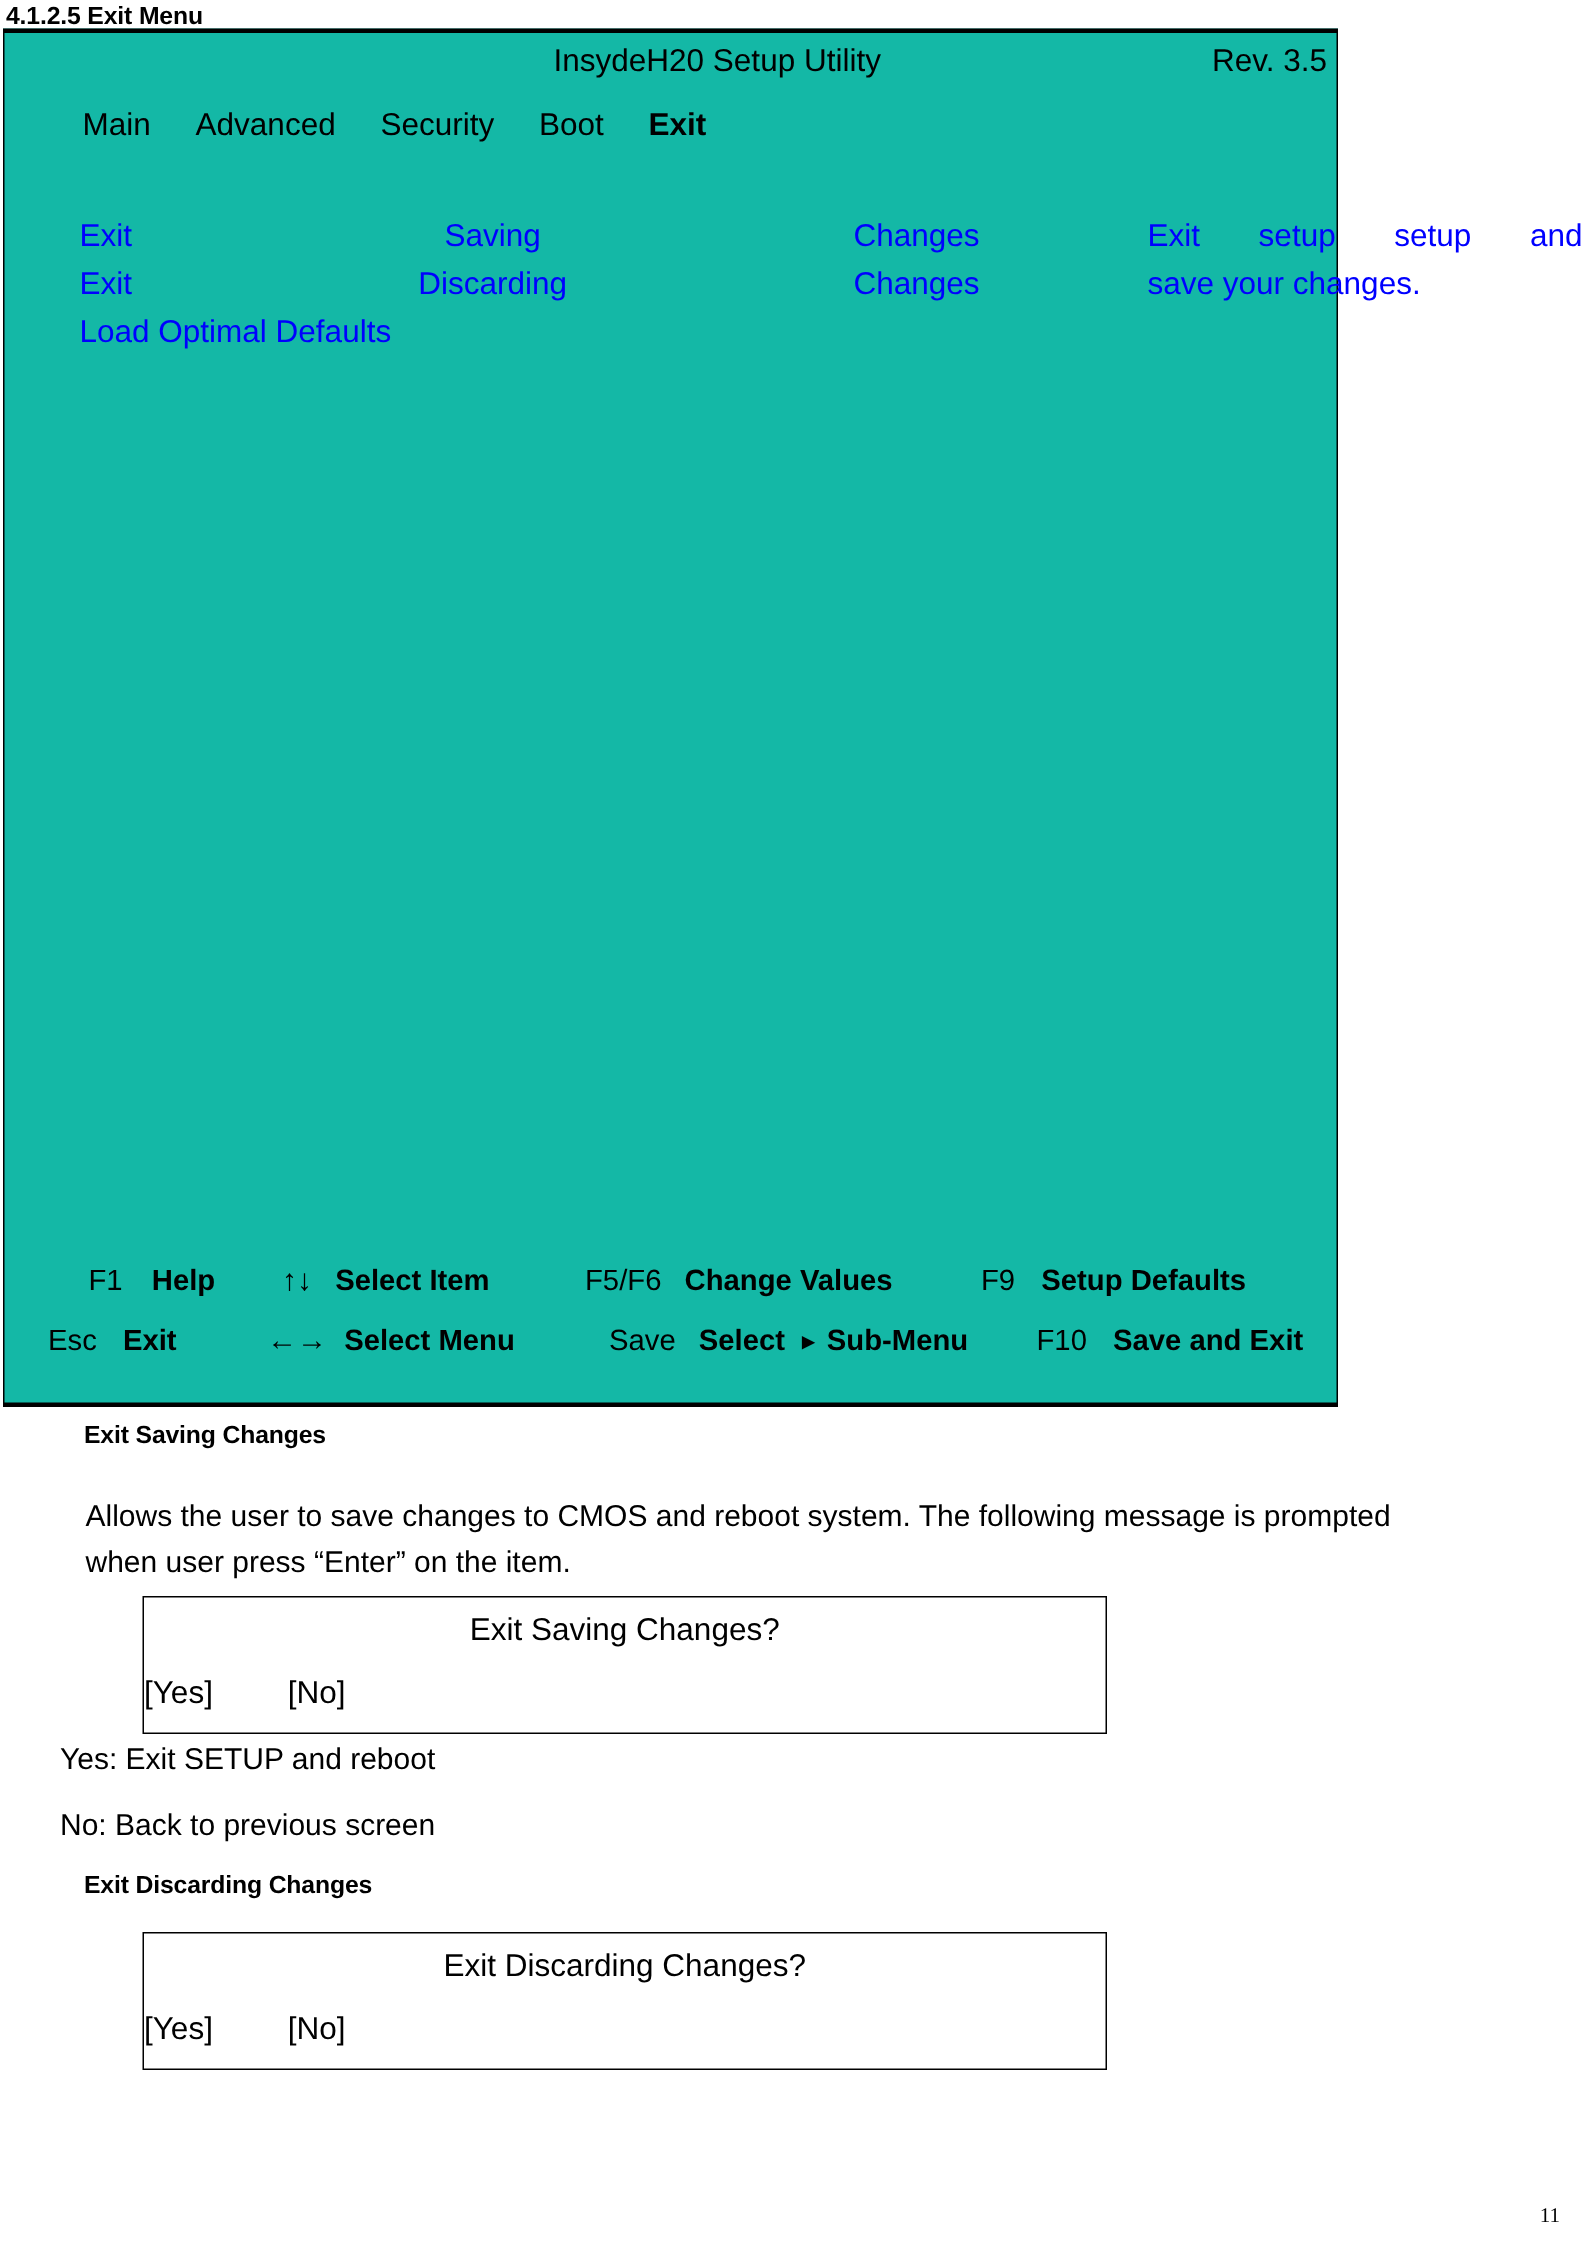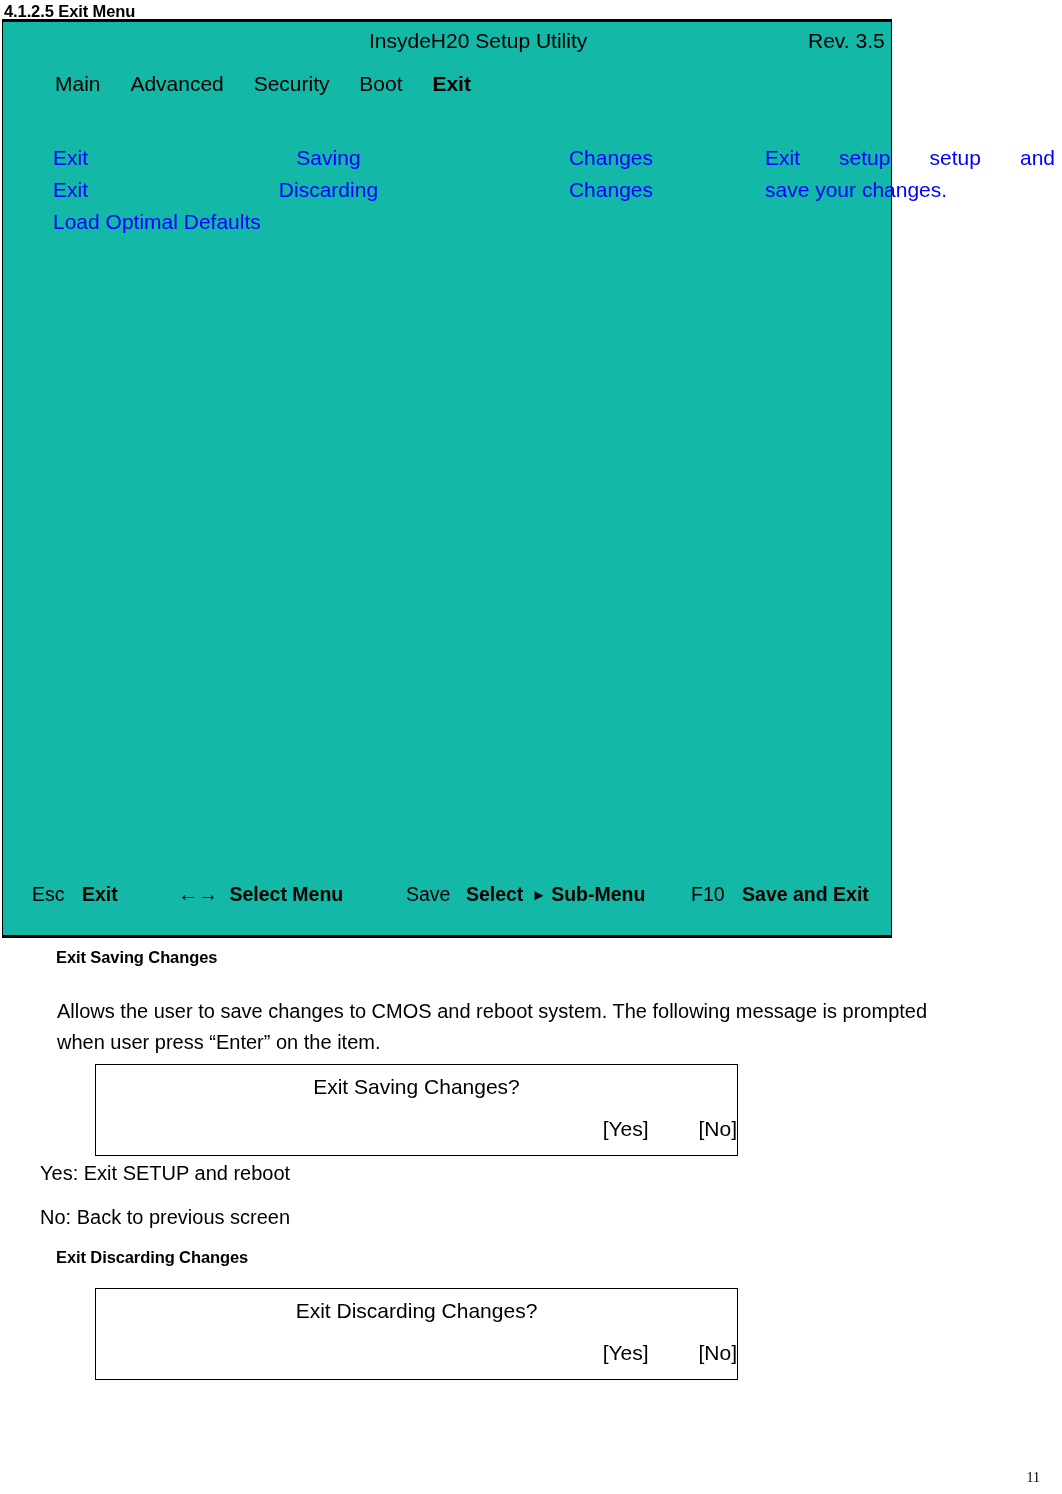--- a/index.html
+++ b/index.html
@@ -175,21 +175,21 @@
     top: 10px;
     width: 100%;
     text-align: center;
     font-size: 21px;
   }
   .prompt-buttons {
     position: absolute;
     left: 0;
     top: 52px;
     width: 100%;
-    text-align: right;
+    text-align: left;
     font-size: 21px;
   }
   .prompt-buttons .btn-yes {
     margin-right: 44px;
   }
 
   
   .page-number {
     position: absolute;
     right: 22px;
@@ -239,20 +239,38 @@
       <span>Exit</span>
       <span>setup</span>
       <span>setup</span>
       <span>and</span>
     </div>
     <div class="ht-line2">save your changes.</div>
   </div>
 
   <div class="bios-legend">
 
+    <div class="legend-row">
+      <span class="legend-cell" style="left:56px;">
+        <span class="legend-key">F1</span>
+        <span class="legend-desc" style="margin-left:14px;">Help</span>
+      </span>
+      <span class="legend-cell" style="left:185px;">
+        <span class="legend-arrows">↑↓</span>
+        <span class="legend-desc" style="margin-left:10px;">Select Item</span>
+      </span>
+      <span class="legend-cell" style="left:387px;">
+        <span class="legend-key">F5/F6</span>
+        <span class="legend-desc" style="margin-left:10px;">Change Values</span>
+      </span>
+      <span class="legend-cell" style="left:651px;">
+        <span class="legend-key">F9</span>
+        <span class="legend-desc" style="margin-left:12px;">Setup Defaults</span>
+      </span>
+    </div>
 
     <div class="legend-row">
       <span class="legend-cell" style="left:29px;">
         <span class="legend-key">Esc</span>
         <span class="legend-desc" style="margin-left:12px;">Exit</span>
       </span>
       <span class="legend-cell" style="left:175px;">
         <span class="legend-arrows">←→</span>
         <span class="legend-desc" style="margin-left:6px;">Select Menu</span>
       </span>

